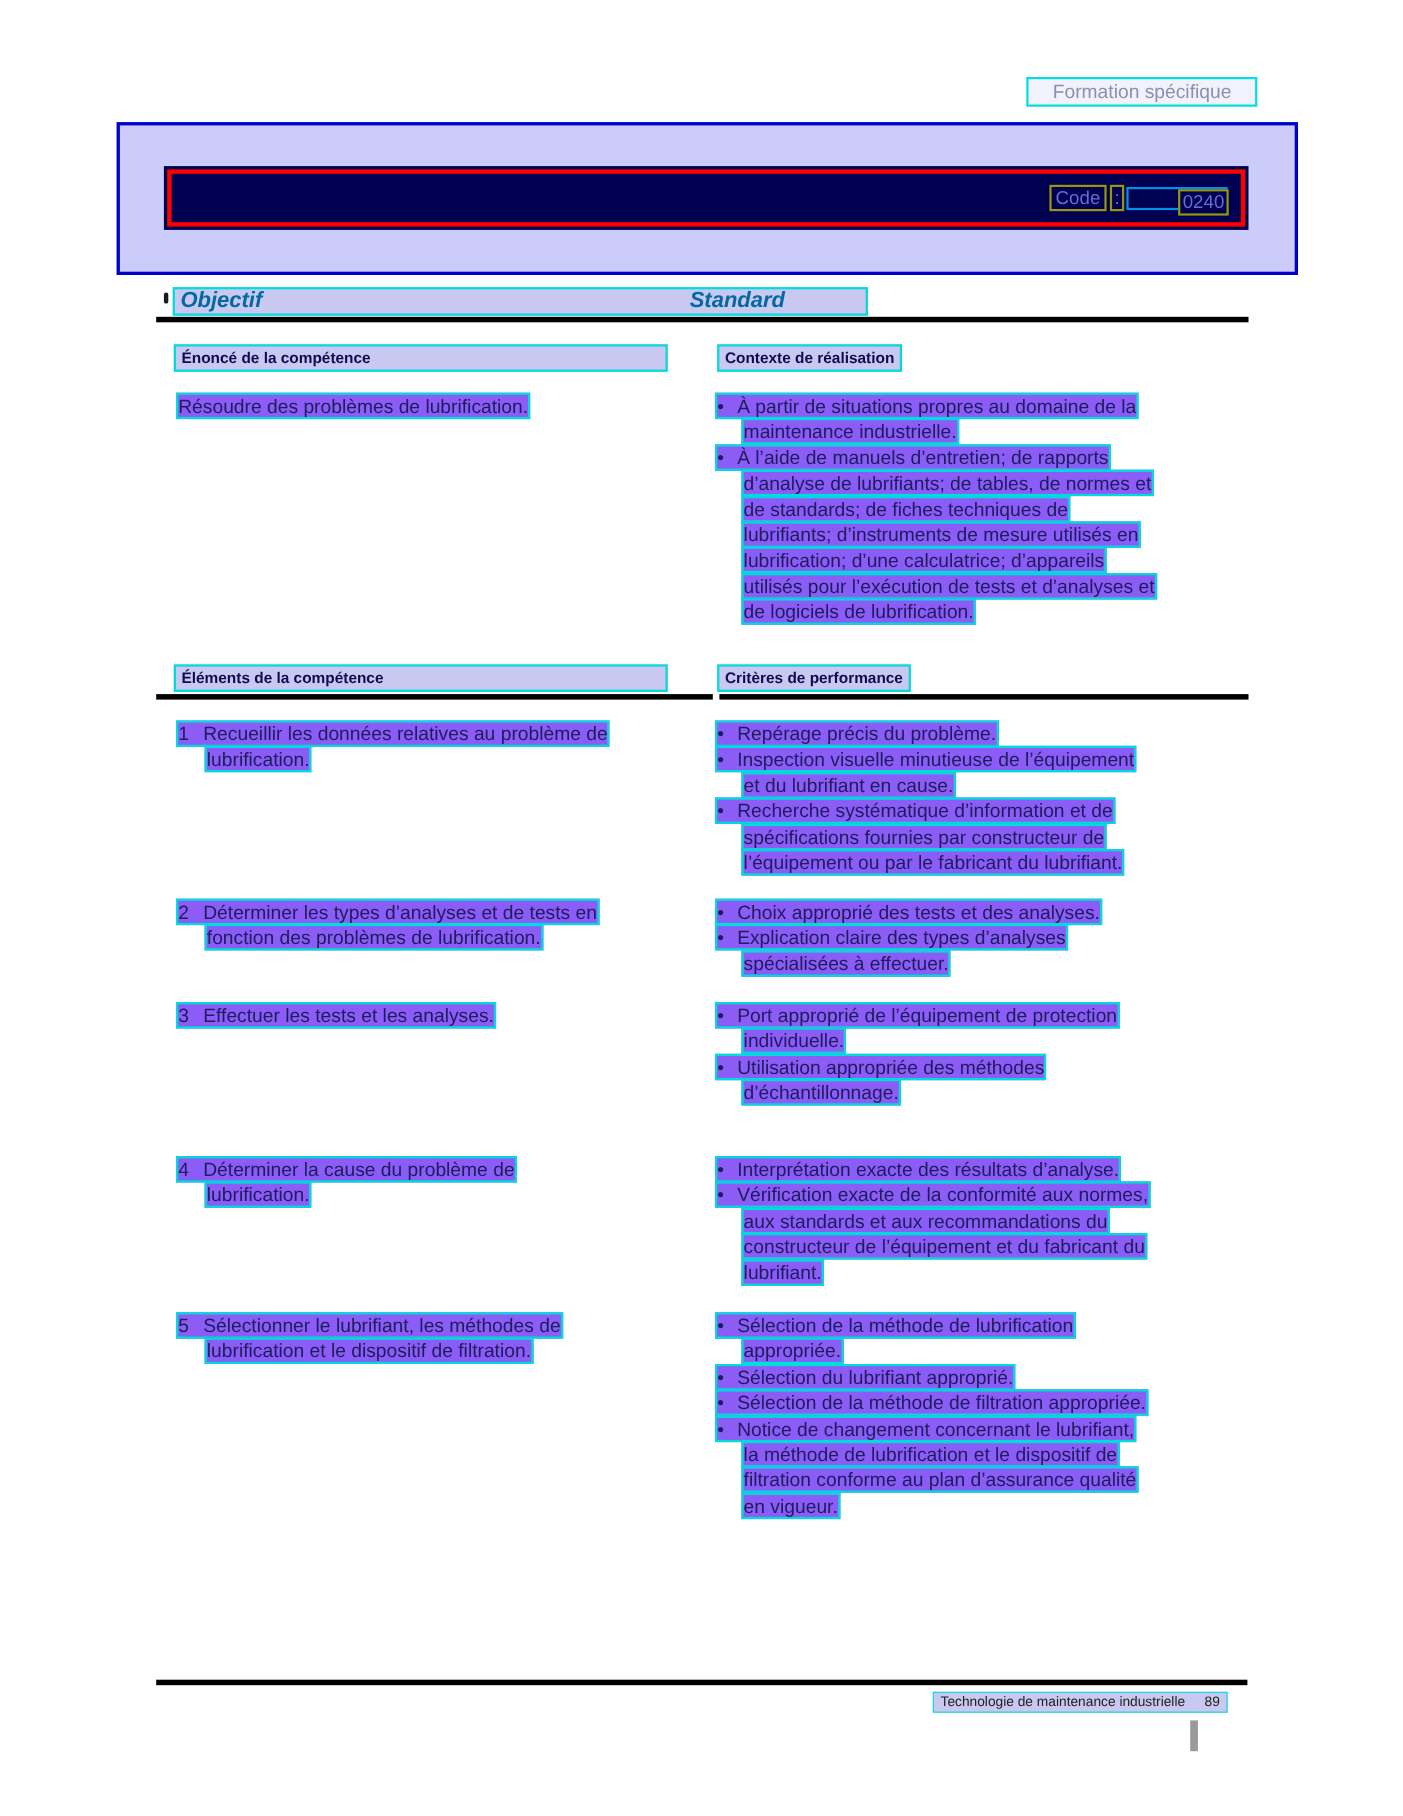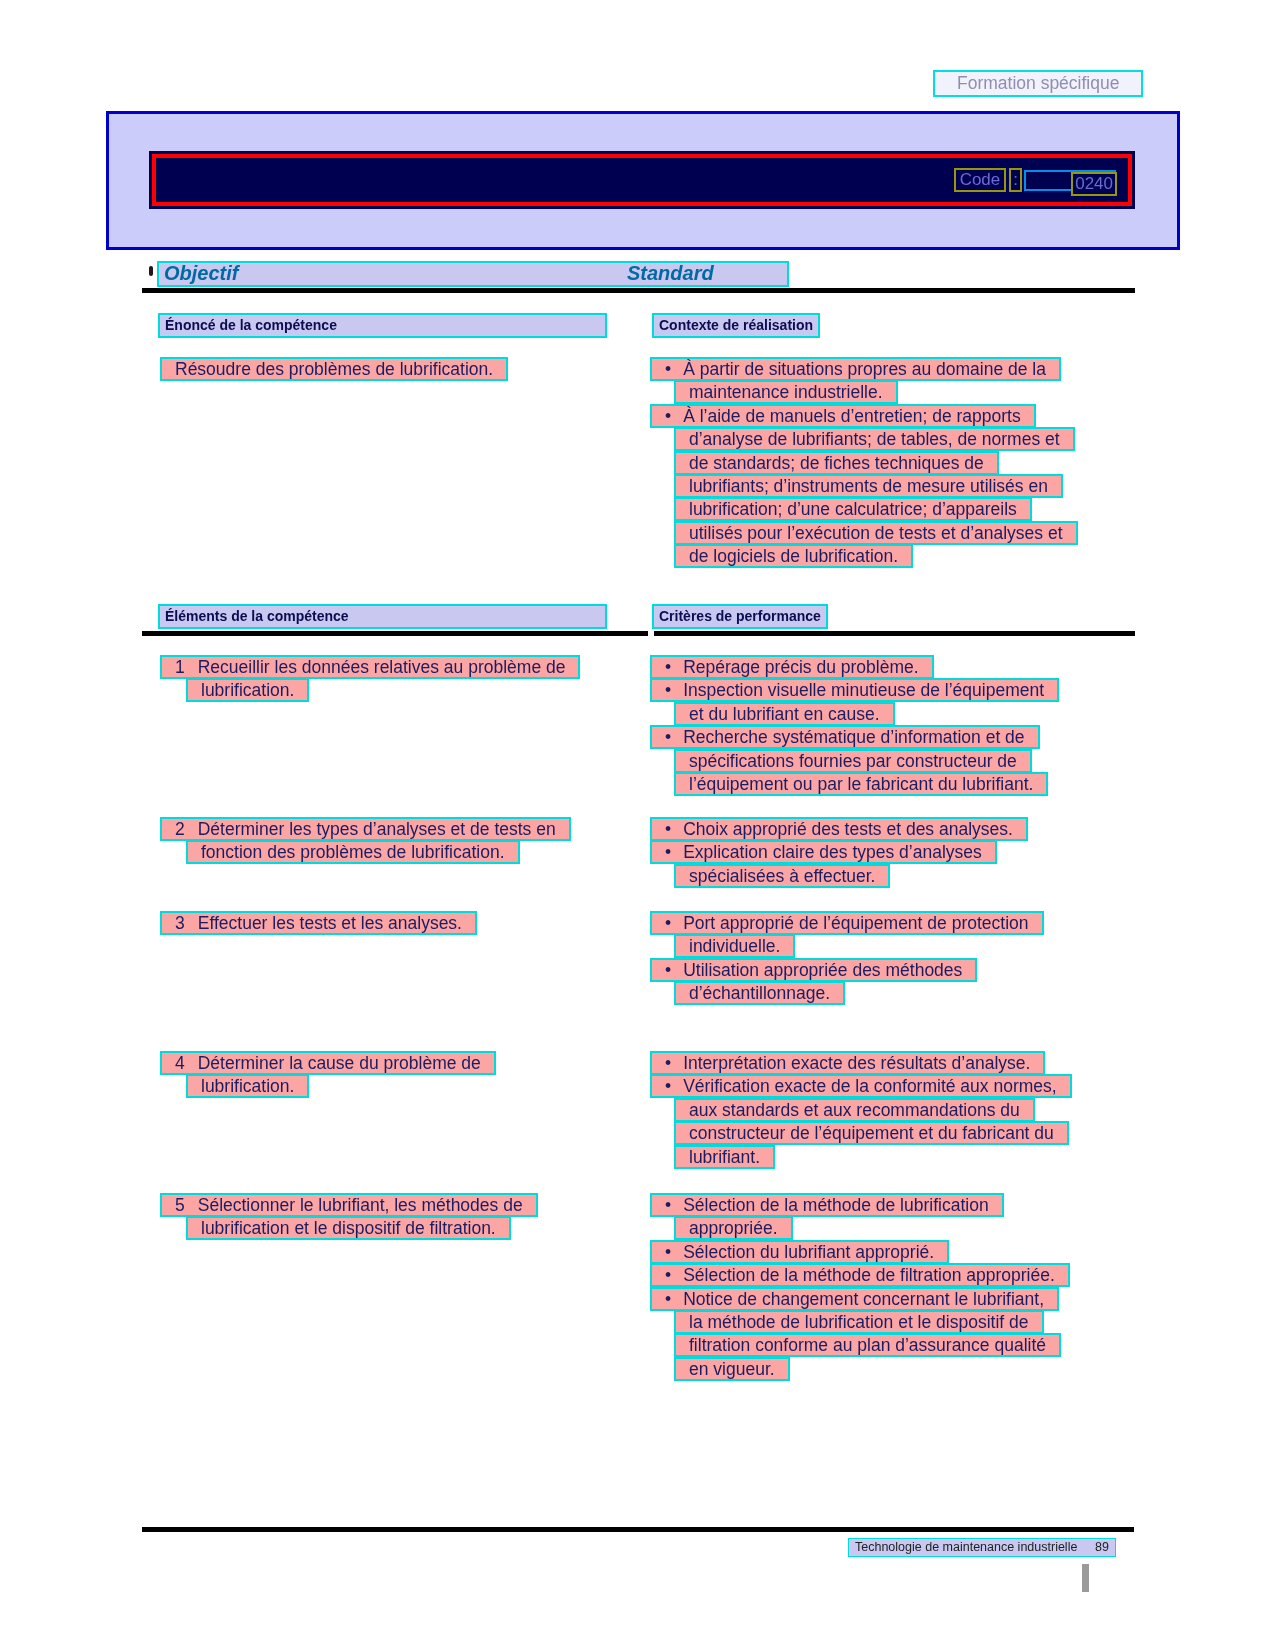--- a/index.html
+++ b/index.html
@@ -6,23 +6,23 @@
   html,body { background:#ffffff; }
   body {
     width:1275px; height:1651px; position:relative; overflow:hidden;
     font-family:"Liberation Sans", sans-serif;
     color:#1c1c5e;
   }
   .abs { position:absolute; }
 
   
   .hl {
-    background:#fca5a5;
+    background:#8b5cf6;
     border:2px solid #00dcdc;
-    padding:0 13px;
+    padding:0 0;
     box-decoration-break:clone;
     -webkit-box-decoration-break:clone;
     white-space:normal;
   }
   .bt { white-space:pre-wrap; }
   .body-text { font-size:17.5px; line-height:23.4px; }
   .hang { padding-left:26px; text-indent:-26px; }
   .hang-b { padding-left:24px; text-indent:-24px; }
   .marker { margin-right:12px; }
   .nummark { margin-right:13px; }

